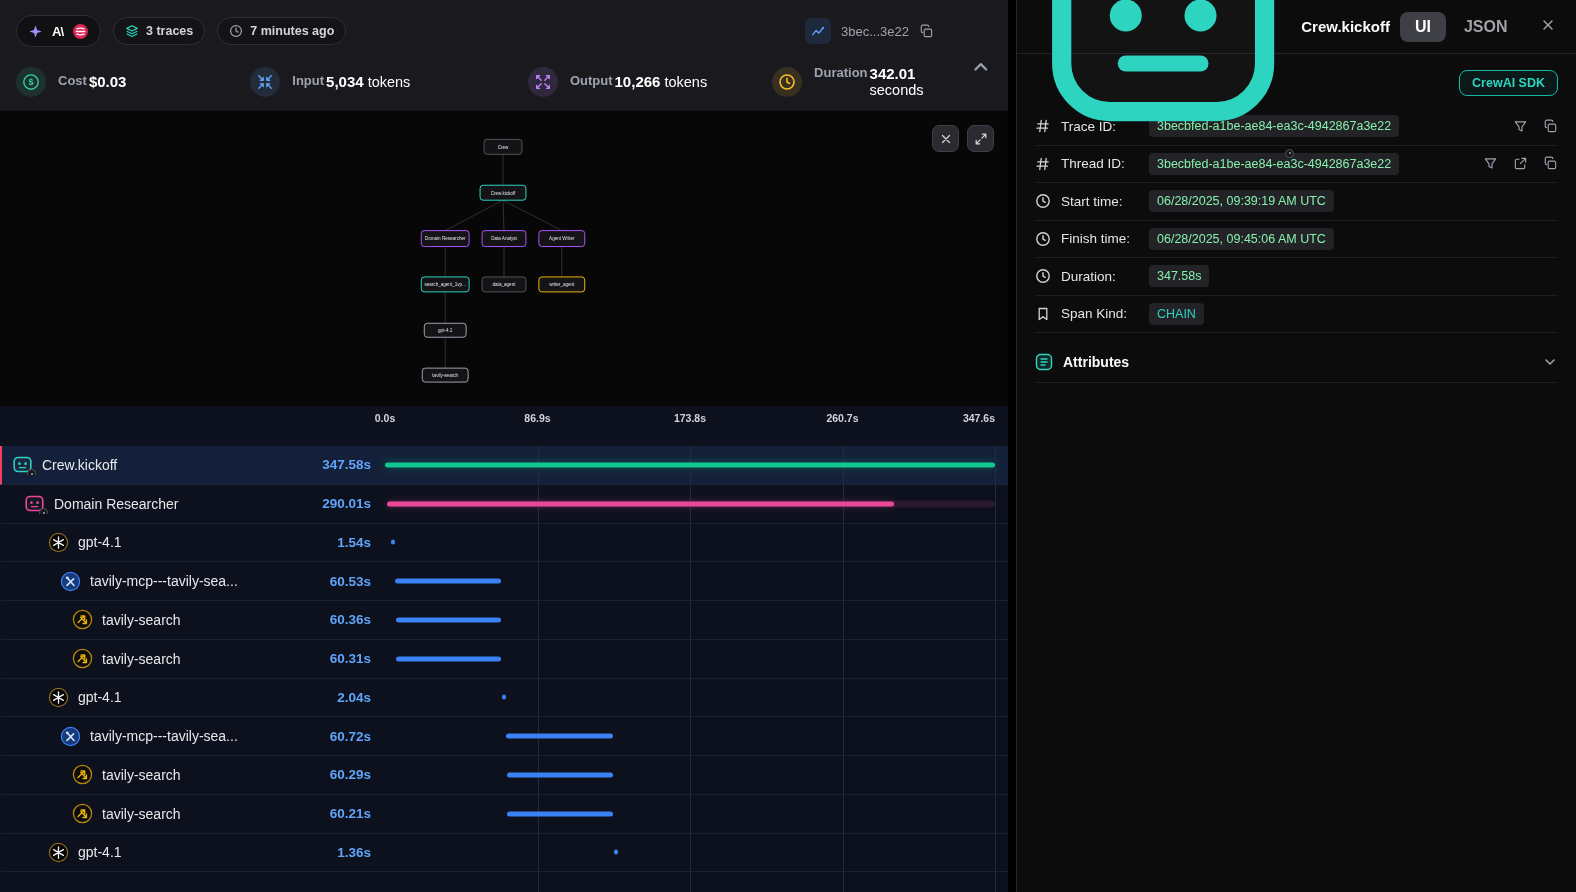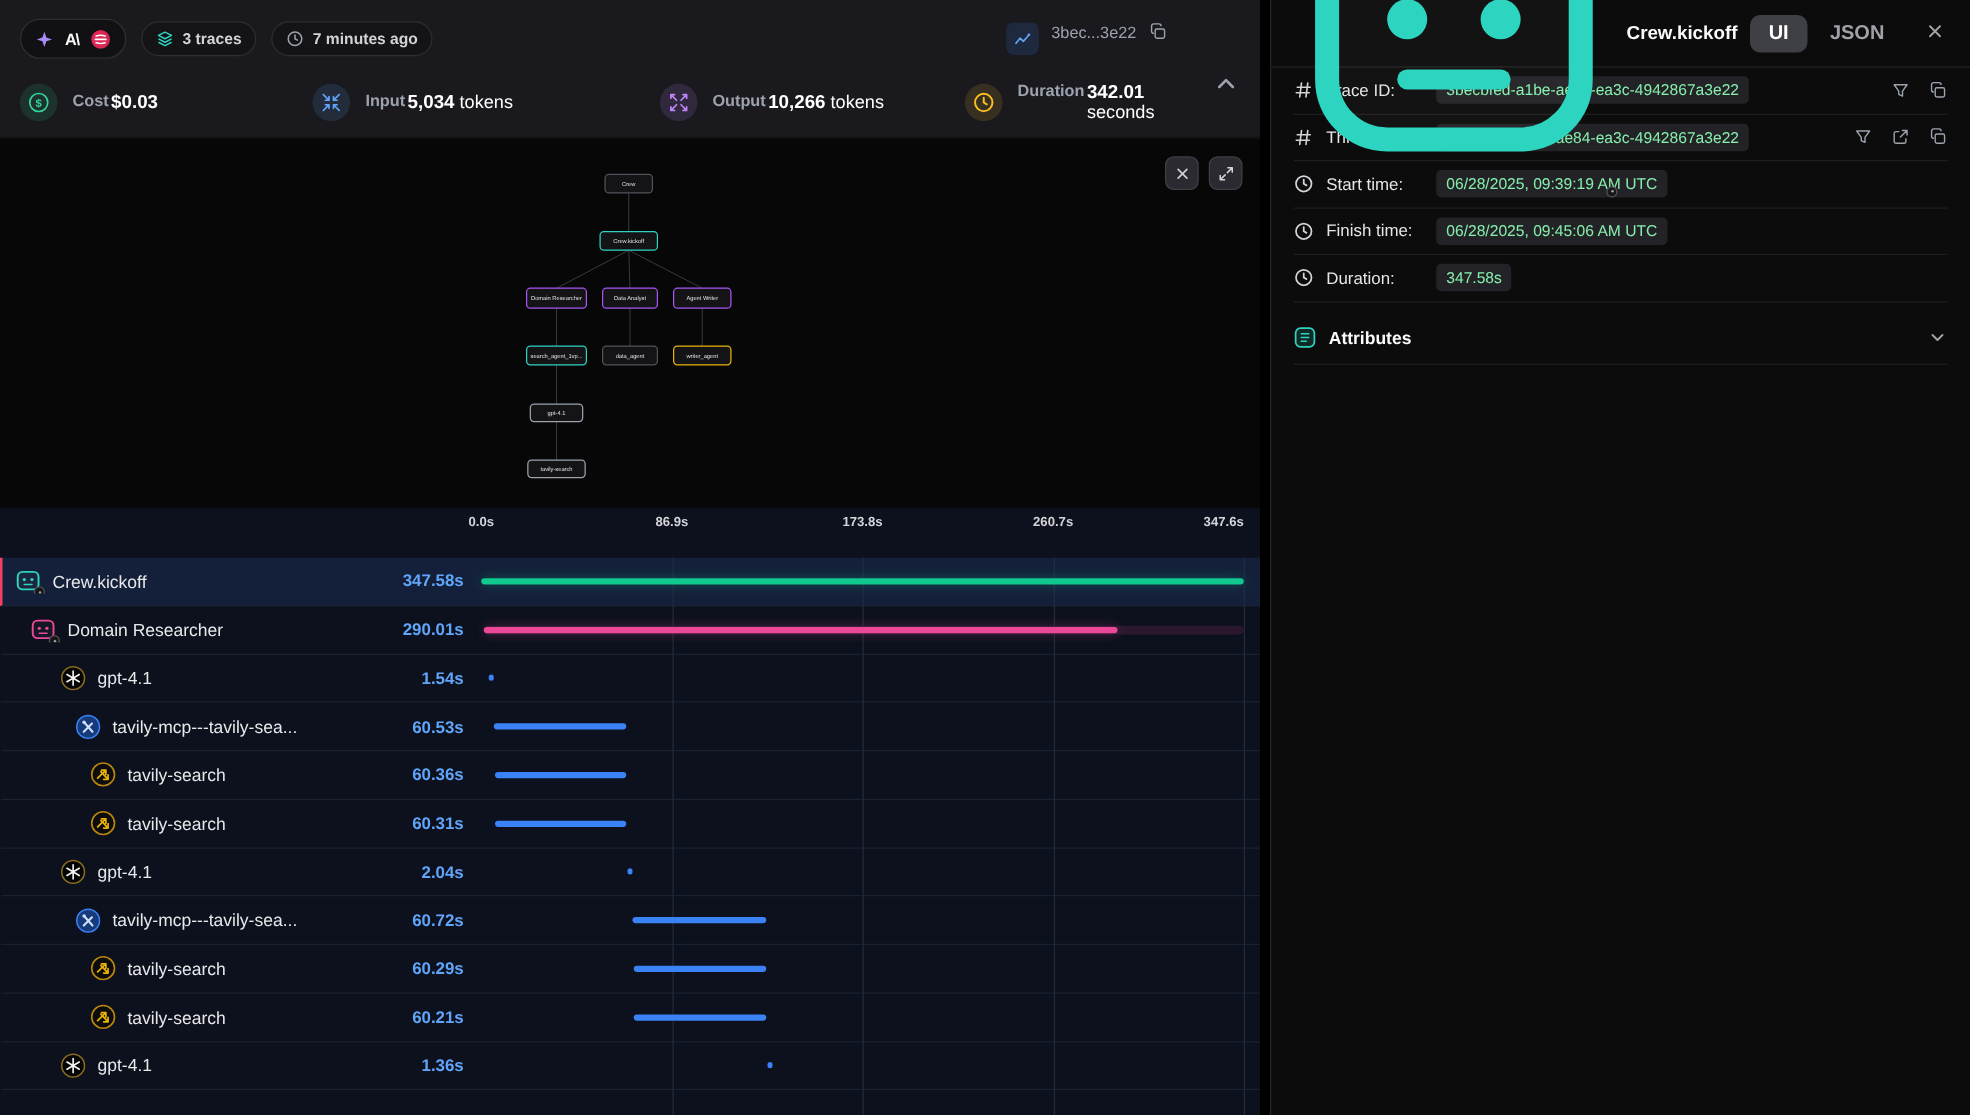--- a/index.html
+++ b/index.html
@@ -9,21 +9,21 @@
 
   
   .left{width:1008px;display:flex;flex-direction:column;background:#08080a}
   .left-top{background:#1a1a1e;padding:8px 16px 0 16px}
   .topbar{height:46px;display:flex;align-items:center;gap:12px}
   .logo-pill{display:flex;align-items:center;gap:9px;background:#111113;border:1px solid #2e2e33;
     border-radius:999px;padding:5px 11px;height:32px}
   .anthropic-glyph{color:#fafafa;font-weight:800;font-size:13px;letter-spacing:-1px}
   .pill-badge{display:flex;align-items:center;gap:7px;background:#141417;border:1px solid #2e2e33;
     border-radius:999px;padding:4px 11px;height:28px;font-size:12.5px;color:#d4d4d8;font-weight:600}
-  .topbar-right{margin-left:auto;margin-right:58px;display:flex;align-items:flex-start;gap:10px}
+  .topbar-right{margin-left:auto;margin-right:58px;display:flex;align-items:center;gap:10px}
   .chart-btn{width:26px;height:26px;border-radius:6px;background:rgba(59,130,246,.15);border:none;
     color:#60a5fa;display:flex;align-items:center;justify-content:center;cursor:pointer}
   .trace-short{color:#9ca3af;font-size:13px}
   .ic{display:inline-flex;align-items:center;justify-content:center}
   .ic svg{width:100%;height:100%}
   .ic-14{width:14px;height:14px}.ic-15{width:15px;height:15px}.ic-16{width:16px;height:16px}.ic-18{width:18px;height:18px}
 
   .stats{height:56px;display:flex;align-items:center}
   .stat{display:flex;align-items:center;gap:12px}
   .stat:nth-child(1){width:238px}.stat:nth-child(2){width:282px}.stat:nth-child(3){width:248px}
@@ -499,20 +499,23 @@
         </div>
       <button class="rp-close">
         <span class="ic ic-16">
             <svg viewBox="0 0 16 16" fill="none" stroke="currentColor" stroke-width="1.5" stroke-linecap="round">
               <path d="M4 4l8 8M12 4l-8 8"></path>
             </svg>
           </span>
       </button>
     </div>
     <div class="rp-body">
+      <div class="sdk-row">
+        <span class="sdk-badge">CrewAI SDK</span>
+      </div>
       <div id="detail-rows">
   <div class="detail-row">
     <span class="ic detail-icon">
               <svg viewBox="0 0 16 16">
                 <path d="M6.2 2.5L4.8 13.5M11.2 2.5L9.8 13.5M2.8 5.8h10.4M2 10.2h10.4" fill="none" stroke="currentColor" stroke-width="1.3" stroke-linecap="round"></path>
               </svg>
             </span>
     <span class="detail-label">Trace ID:</span>
     <span class="chip amber">3becbfed-a1be-ae84-ea3c-4942867a3e22</span>
     <span class="detail-actions">
@@ -581,20 +584,30 @@
   </div>
   <div class="detail-row">
     <span class="ic detail-icon">
               <svg viewBox="0 0 16 16">
                 <circle cx="8" cy="8" r="6.2" fill="none" stroke="currentColor" stroke-width="1.4"></circle>
                 <path d="M8 4.6V8l2.2 1.3" fill="none" stroke="currentColor" stroke-width="1.4" stroke-linecap="round"></path>
               </svg>
             </span>
     <span class="detail-label">Duration:</span>
     <span class="chip amber">347.58s</span>
+    <span class="detail-actions"></span>
+  </div>
+  <div class="detail-row">
+    <span class="ic detail-icon">
+              <svg viewBox="0 0 16 16">
+                <path d="M4.2 2.5h7.6v11l-3.8-2.8-3.8 2.8z" fill="none" stroke="currentColor" stroke-width="1.3" stroke-linejoin="round"></path>
+              </svg>
+            </span>
+    <span class="detail-label">Span Kind:</span>
+    <span class="chip teal">CHAIN</span>
     <span class="detail-actions"></span>
   </div>
         </div>
       <div class="attributes-row">
         <span class="ic ic-18">
             <svg viewBox="0 0 18 18">
               <rect x="1.5" y="1.5" width="15" height="15" rx="4" fill="rgba(45,212,191,0.15)" stroke="#2dd4bf" stroke-width="1.4"></rect>
               <path d="M6 6h6M6 9h6M6 12h4" stroke="#2dd4bf" stroke-width="1.3" stroke-linecap="round"></path>
             </svg>
           </span>

